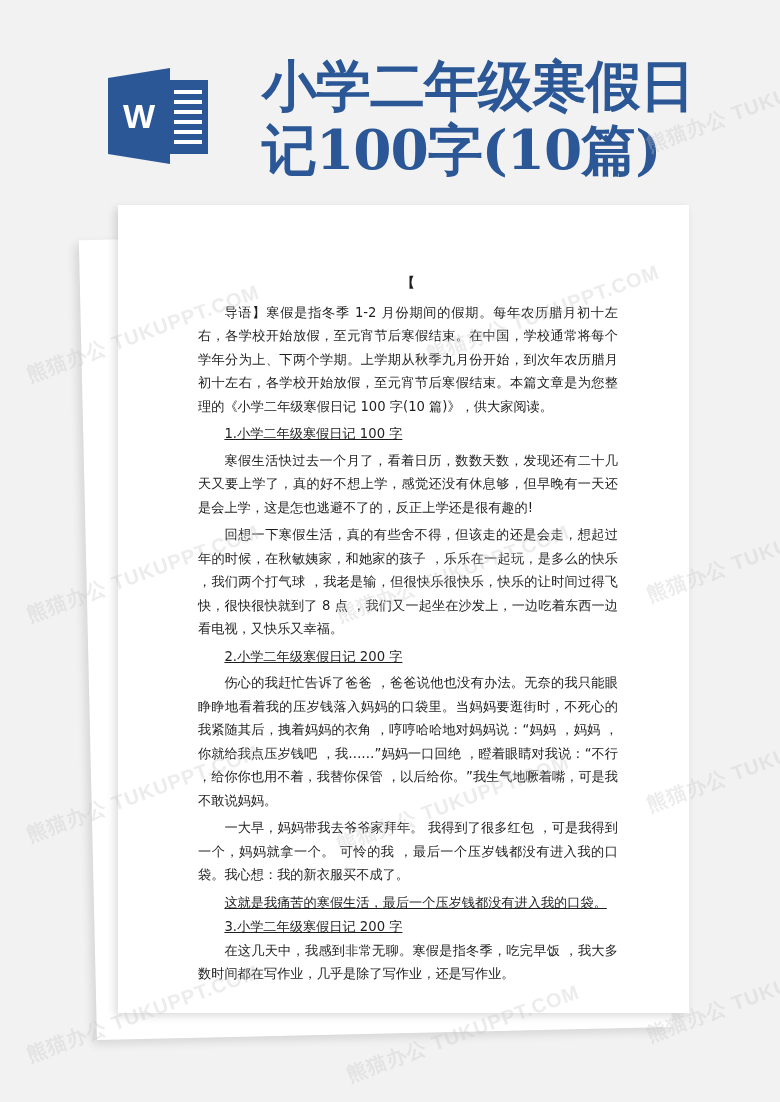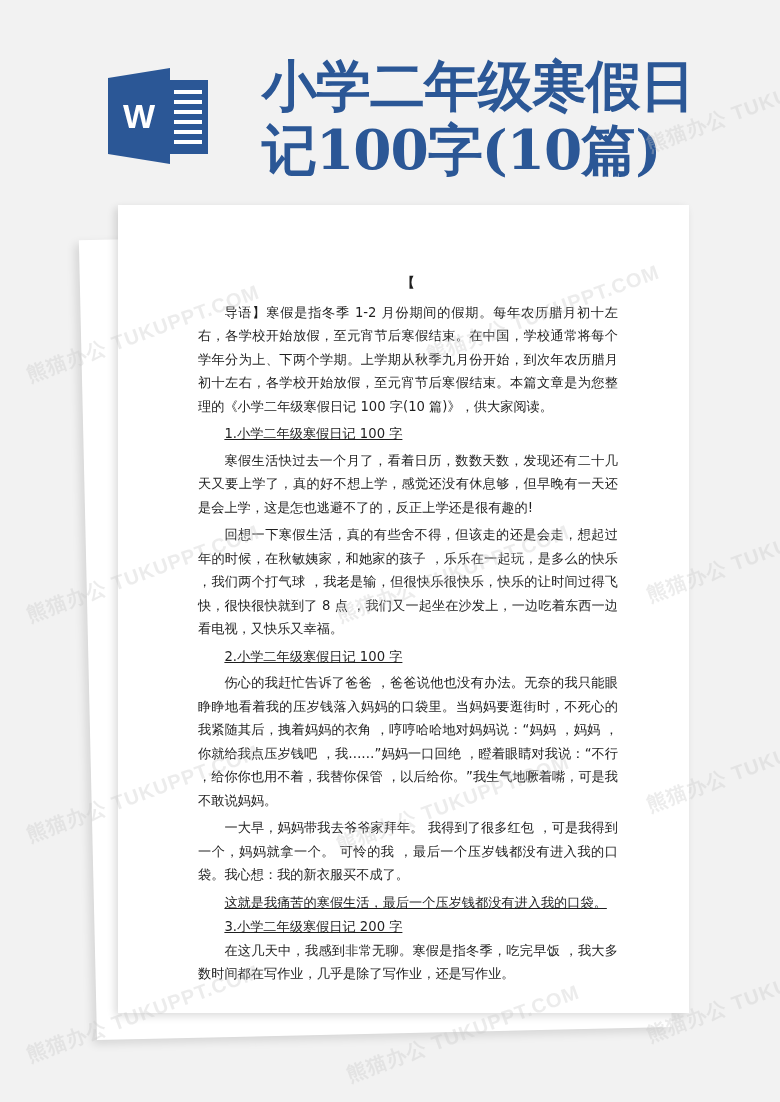--- a/index.html
+++ b/index.html
@@ -128,20 +128,20 @@
 <h1 class="title">小学二年级寒假日记100字(10篇)</h1>
 
 <div class="page-back"></div>
 <div class="page-front">
   <div class="doc-body">
     <p class="bracket">【</p>
     <p class="para">导语】寒假是指冬季 1-2 月份期间的假期。每年农历腊月初十左右，各学校开始放假，至元宵节后寒假结束。在中国，学校通常将每个学年分为上、下两个学期。上学期从秋季九月份开始，到次年农历腊月初十左右，各学校开始放假，至元宵节后寒假结束。本篇文章是为您整理的《小学二年级寒假日记 100 字(10 篇)》，供大家阅读。</p>
     <p class="heading">1.小学二年级寒假日记 100 字</p>
     <p class="para">寒假生活快过去一个月了，看着日历，数数天数，发现还有二十几天又要上学了，真的好不想上学，感觉还没有休息够，但早晚有一天还是会上学，这是怎也逃避不了的，反正上学还是很有趣的!</p>
     <p class="para">回想一下寒假生活，真的有些舍不得，但该走的还是会走，想起过年的时候，在秋敏姨家，和她家的孩子 ，乐乐在一起玩，是多么的快乐 ，我们两个打气球 ，我老是输，但很快乐很快乐，快乐的让时间过得飞快，很快很快就到了 8 点 ，我们又一起坐在沙发上，一边吃着东西一边看电视，又快乐又幸福。</p>
-    <p class="heading">2.小学二年级寒假日记 100 字</p>
+    <p class="heading">2.小学二年级寒假日记 200 字</p>
     <p class="para">伤心的我赶忙告诉了爸爸 ，爸爸说他也没有办法。无奈的我只能眼睁睁地看着我的压岁钱落入妈妈的口袋里。当妈妈要逛街时，不死心的我紧随其后，拽着妈妈的衣角 ，哼哼哈哈地对妈妈说：“妈妈 ，妈妈 ，你就给我点压岁钱吧 ，我……”妈妈一口回绝 ，瞪着眼睛对我说：“不行 ，给你你也用不着，我替你保管 ，以后给你。”我生气地噘着嘴，可是我不敢说妈妈。</p>
     <p class="para">一大早，妈妈带我去爷爷家拜年。 我得到了很多红包 ，可是我得到一个，妈妈就拿一个。 可怜的我 ，最后一个压岁钱都没有进入我的口袋。我心想：我的新衣服买不成了。</p>
     <p class="heading" style="margin-bottom:0;">这就是我痛苦的寒假生活，最后一个压岁钱都没有进入我的口袋。</p>
     <p class="heading" style="margin-bottom:0;">3.小学二年级寒假日记 200 字</p>
     <p class="para">在这几天中，我感到非常无聊。寒假是指冬季，吃完早饭 ，我大多数时间都在写作业，几乎是除了写作业，还是写作业。</p>
   </div>
 </div>
 
 </body></html>

